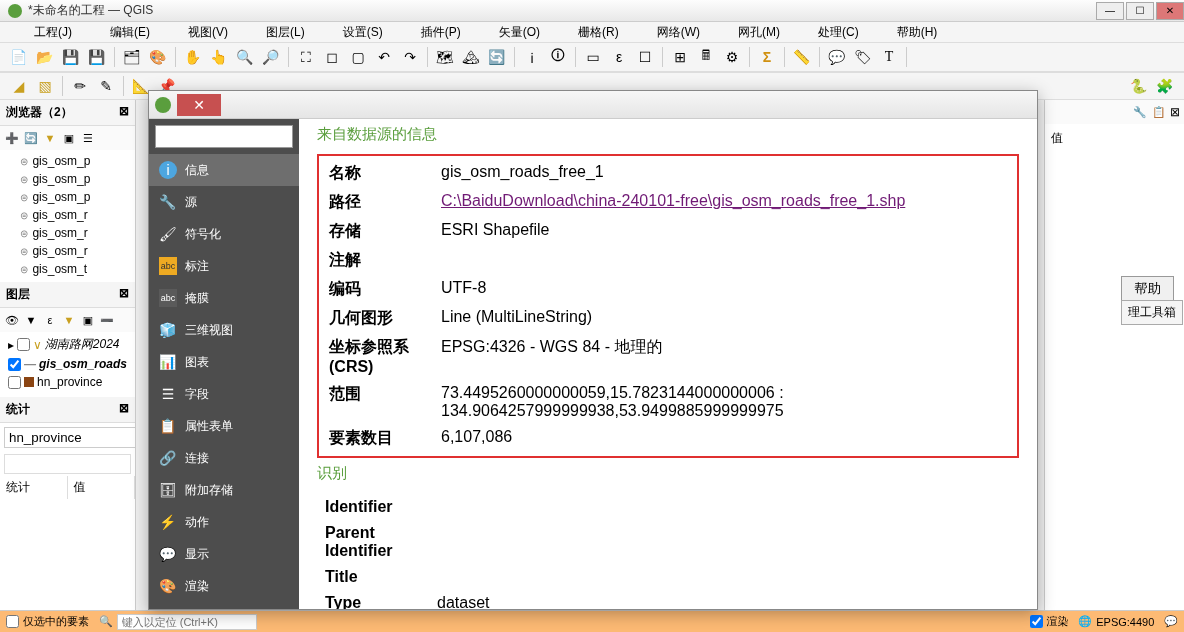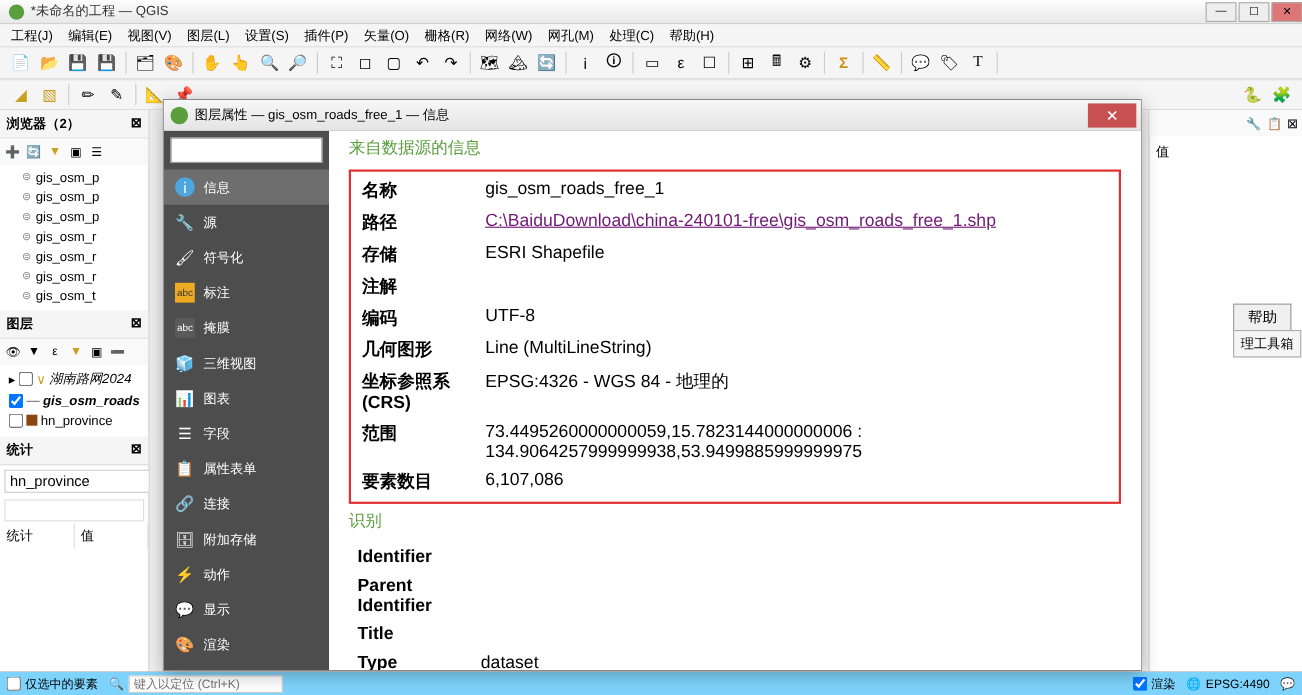--- a/index.html
+++ b/index.html
@@ -6,21 +6,21 @@
 body { background: #f0f0f0; font-size: 12px; width: 1184px; height: 632px; overflow: hidden; position: relative; }
 
 .titlebar { height: 22px; background: linear-gradient(#fdfdfd, #e8e8e8); border-bottom: 1px solid #ccc; display: flex; align-items: center; padding-left: 8px; }
 .titlebar-icon { width: 14px; height: 14px; background: #5a9e3d; border-radius: 50%; margin-right: 6px; }
 .titlebar-text { flex: 1; font-size: 12px; color: #333; }
 .win-controls { display: flex; }
 .win-btn { width: 28px; height: 18px; display: flex; align-items: center; justify-content: center; font-size: 10px; border: 1px solid #aaa; background: #eee; margin-left: 2px; cursor: pointer; }
 .win-btn.close { background: #d77; }
 
 .menubar { height: 20px; background: #f5f5f5; display: flex; align-items: center; padding: 0 4px; gap: 2px; }
-.menubar span { padding: 2px 6px; cursor: pointer; }
+.menubar span { padding: 2px 6px; cursor: pointer; margin-left: 24px; }
 
 .toolbar { height: 30px; background: #f5f5f5; border-top: 1px solid #ddd; border-bottom: 1px solid #ddd; display: flex; align-items: center; padding: 0 8px; gap: 4px; }
 .tb-icon { width: 22px; height: 22px; display: flex; align-items: center; justify-content: center; font-size: 14px; cursor: pointer; border: 1px solid transparent; }
 .tb-sep { width: 1px; height: 20px; background: #ccc; margin: 0 2px; }
 
 .main { display: flex; height: calc(100% - 102px); position: relative; }
 
 .left-panel { width: 136px; background: #fff; border-right: 1px solid #ccc; display: flex; flex-direction: column; overflow: hidden; }
 .panel-header { padding: 4px 6px; font-weight: bold; background: #f5f5f5; border-bottom: 1px solid #ddd; display: flex; justify-content: space-between; }
 .panel-toolbar { height: 24px; display: flex; align-items: center; padding: 0 4px; gap: 3px; background: #fafafa; }
@@ -56,21 +56,21 @@
 .sb-icon { width: 18px; height: 18px; display: flex; align-items: center; justify-content: center; font-size: 14px; }
 
 .dlg-content { flex: 1; padding: 0 18px; overflow-y: auto; background: #fff; position: relative; }
 .section-h { color: #5a9e3d; font-size: 15px; font-weight: normal; margin: 6px 0 10px 0; }
 .info-table { width: 100%; }
 .info-table td { padding: 3px 6px; vertical-align: top; font-size: 16px; }
 .info-table td:first-child { width: 110px; font-weight: bold; }
 .info-link { color: #701a75; text-decoration: underline; cursor: pointer; }
 .red-box { border: 2px solid #e03030; padding: 2px; }
 
-.statusbar { position: absolute; bottom: 0; left: 0; right: 0; height: 22px; background: #7dd3fc; border-top: 1px solid #ccc; display: flex; align-items: center; padding: 0 6px; gap: 10px; font-size: 11px; }
+.statusbar { position: absolute; bottom: 0; left: 0; right: 0; height: 22px; background: #fdba74; border-top: 1px solid #ccc; display: flex; align-items: center; padding: 0 6px; gap: 10px; font-size: 11px; }
 .sb-section { display: flex; align-items: center; gap: 4px; }
 .sb-input { border: 1px solid #ccc; padding: 1px 4px; font-size: 11px; width: 100px; }
 </style>
 </head>
 <body>
 
 <div class="titlebar">
   <div class="titlebar-icon"></div>
   <div class="titlebar-text">*未命名的工程 — QGIS</div>
   <div class="win-controls">
@@ -256,21 +256,20 @@
     <div style="padding:6px;">值</div>
     <button class="help-btn">帮助</button>
     <div style="position:absolute;top:200px;right:1px;border:1px solid #aaa;padding:3px 6px;background:#f5f5f5;">理工具箱</div>
   </div>
 
 </div>
 
 <div class="dialog">
   <div class="dlg-title">
     <div class="dlg-title-icon"></div>
-    <div class="dlg-title-text">图层属性 — gis_osm_roads_free_1 — 信息</div>
     <div class="dlg-close">✕</div>
   </div>
   <div class="dlg-body">
     <div class="dlg-sidebar">
       <div class="search-box">
         <input placeholder="" style="">
       </div>
       <div class="sb-item active">
           <span class="sb-icon" style="background:#4da6e0;border-radius:50%;">i</span>
           <span>信息</span>

